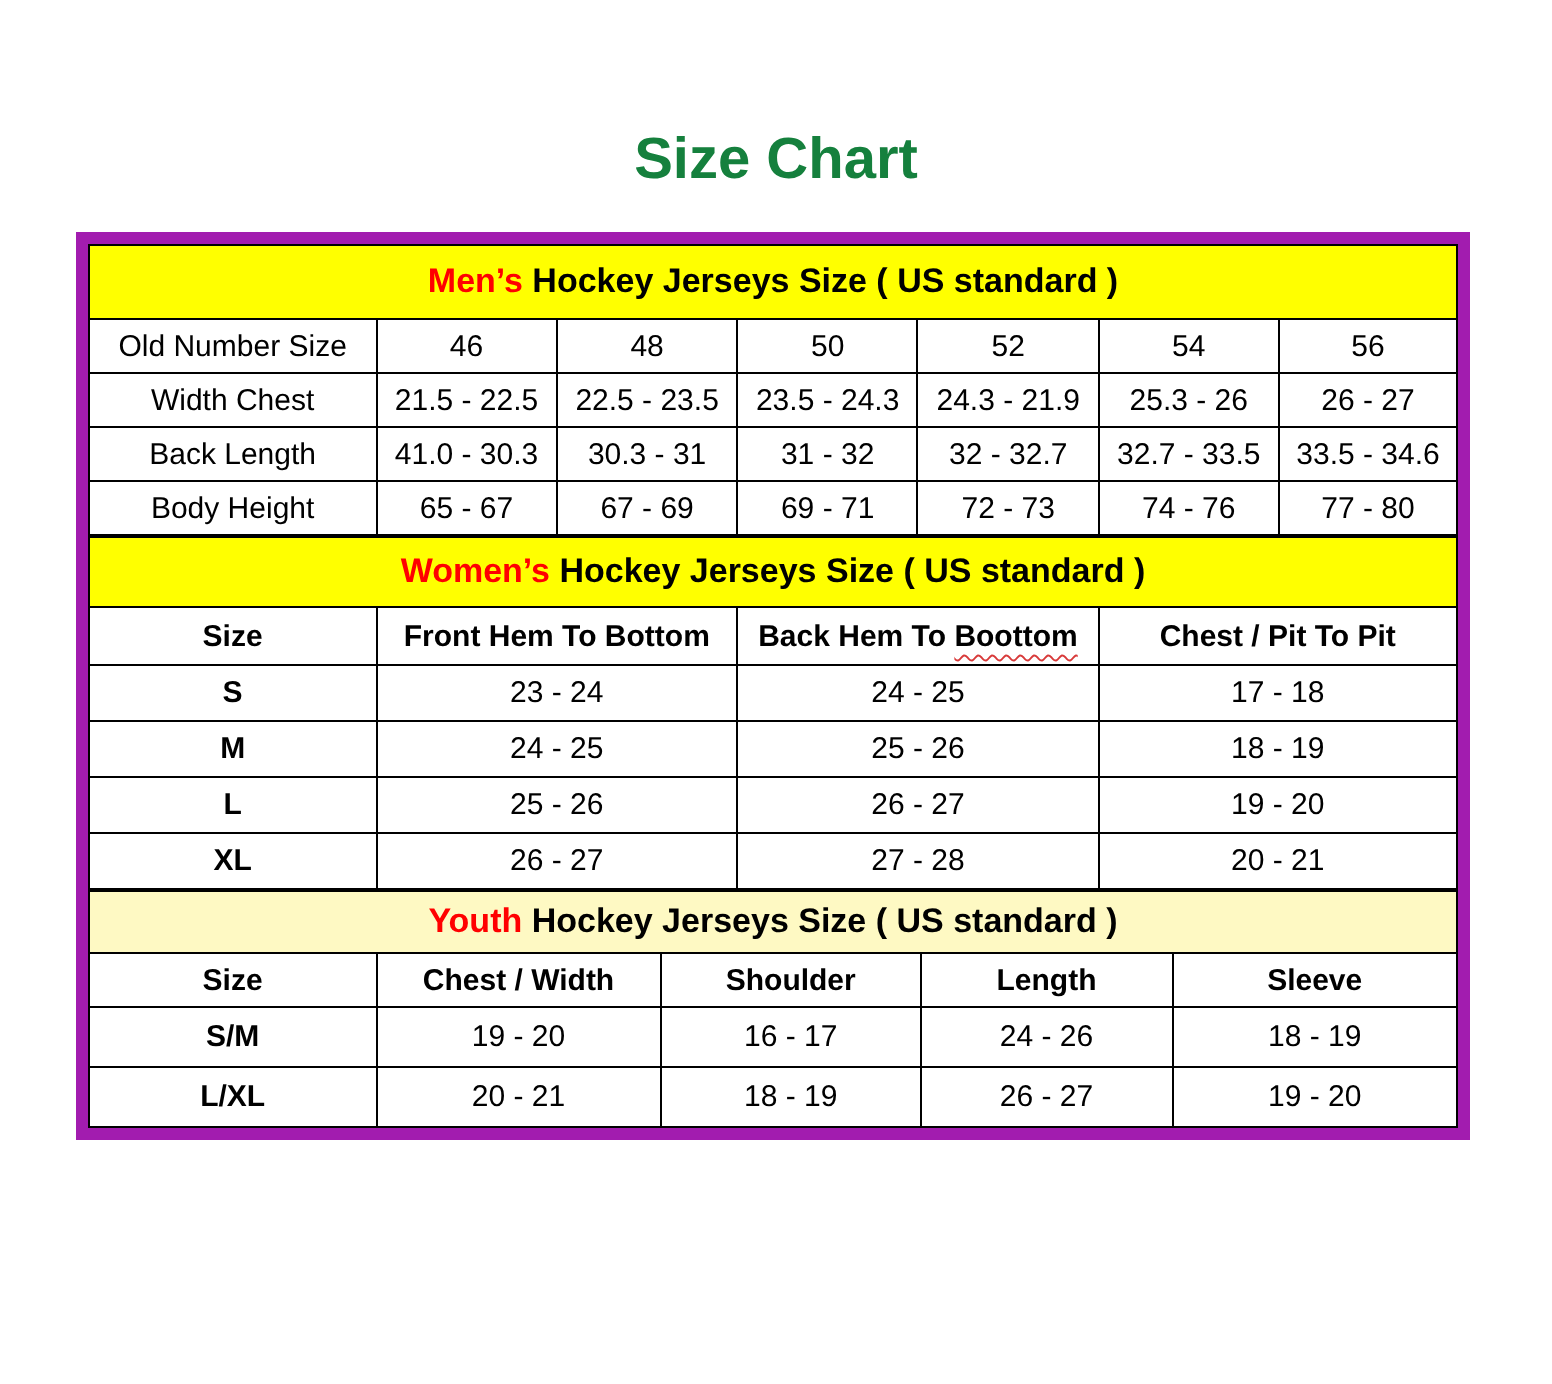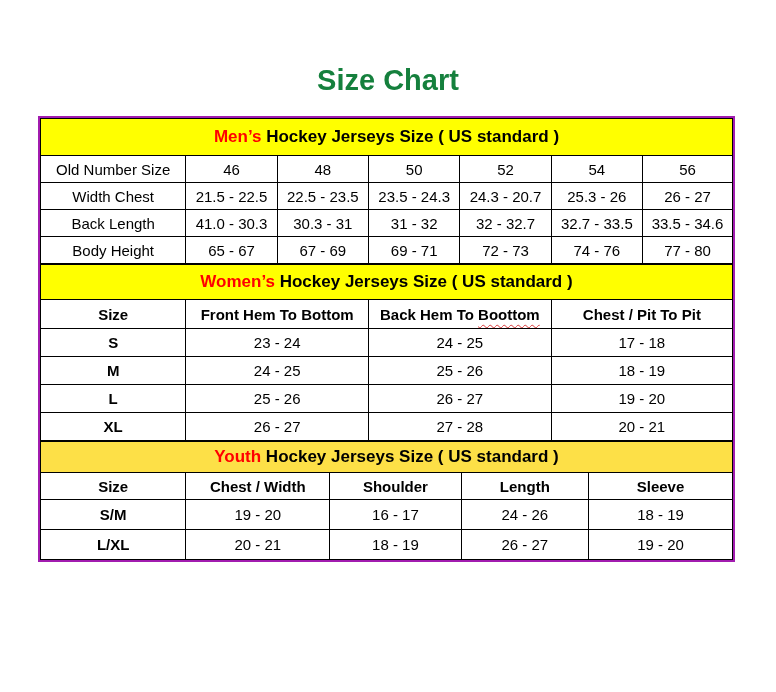--- a/index.html
+++ b/index.html
@@ -17,21 +17,21 @@
     padding-top: 64px;
     text-align: center;
     font-size: 29px;
     font-weight: bold;
     letter-spacing: 0px;
     color: #1273BE;
   }
   .size-tables {
     width: 697px;
     margin: 19px 0 0 38px;
-    border: 2px solid #a21caf;
+    border: 6px solid #a21caf;
   }
   table.size-table {
     width: 100%;
     border-collapse: collapse;
     table-layout: fixed;
   }
   table.size-table td, table.size-table th {
     border: 1.5px solid #000;
     text-align: center;
     vertical-align: middle;
@@ -93,21 +93,21 @@
             <td class="cell">50</td>
             <td class="cell">52</td>
             <td class="cell">54</td>
             <td class="cell">56</td>
           </tr>
           <tr>
             <td class="lab">Width Chest</td>
             <td class="cell">21.5 - 22.5</td>
             <td class="cell">22.5 - 23.5</td>
             <td class="cell">23.5 - 24.3</td>
-            <td class="cell">24.3 - 20.7</td>
+            <td class="cell">24.3 - 21.9</td>
             <td class="cell">25.3 - 26</td>
             <td class="cell">26 - 27</td>
           </tr>
           <tr>
             <td class="lab">Back Length</td>
             <td class="cell">41.0 - 30.3</td>
             <td class="cell">30.3 - 31</td>
             <td class="cell">31 - 32</td>
             <td class="cell">32 - 32.7</td>
             <td class="cell">32.7 - 33.5</td>
@@ -170,21 +170,21 @@
       <table class="size-table youth">
         <colgroup>
           <col style="width: 21%;">
           <col style="width: 20.8%;">
           <col style="width: 19%;">
           <col style="width: 18.4%;">
           <col style="width: 20.8%;">
         </colgroup>
         <tbody>
           <tr>
-            <td colspan="5" class="band" style="background: #fde047;"><span class="band-red" style="color: rgb(255, 0, 0);">Youth</span> Hockey Jerseys Size ( US standard )</td>
+            <td colspan="5" class="band" style="background: #fef9c3;"><span class="band-red" style="color: rgb(255, 0, 0);">Youth</span> Hockey Jerseys Size ( US standard )</td>
           </tr>
           <tr>
             <th>Size</th>
             <th>Chest / Width</th>
             <th>Shoulder</th>
             <th>Length</th>
             <th>Sleeve</th>
           </tr>
           <tr>
             <td class="lab bold">S/M</td>

